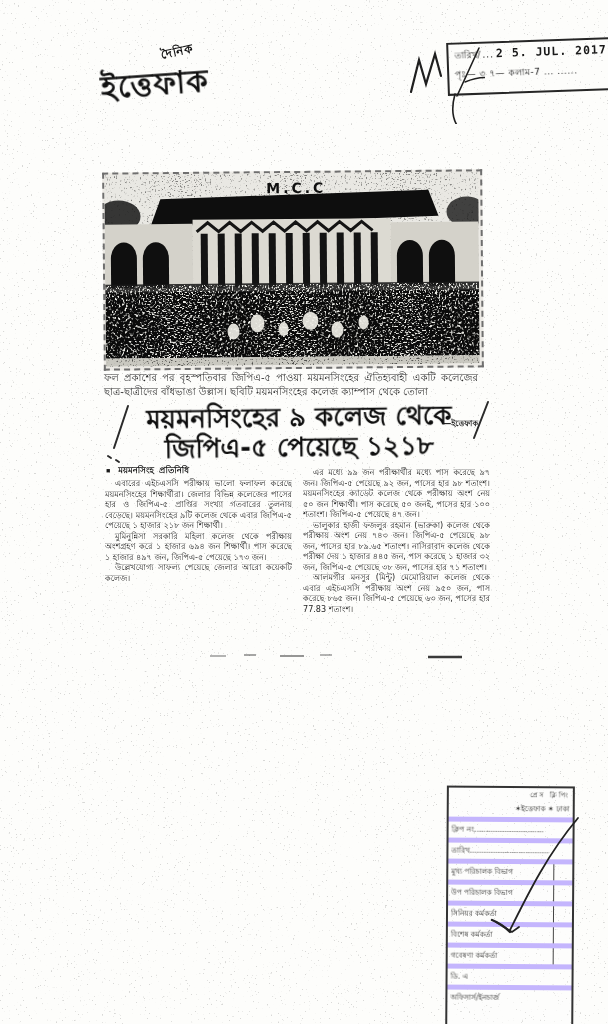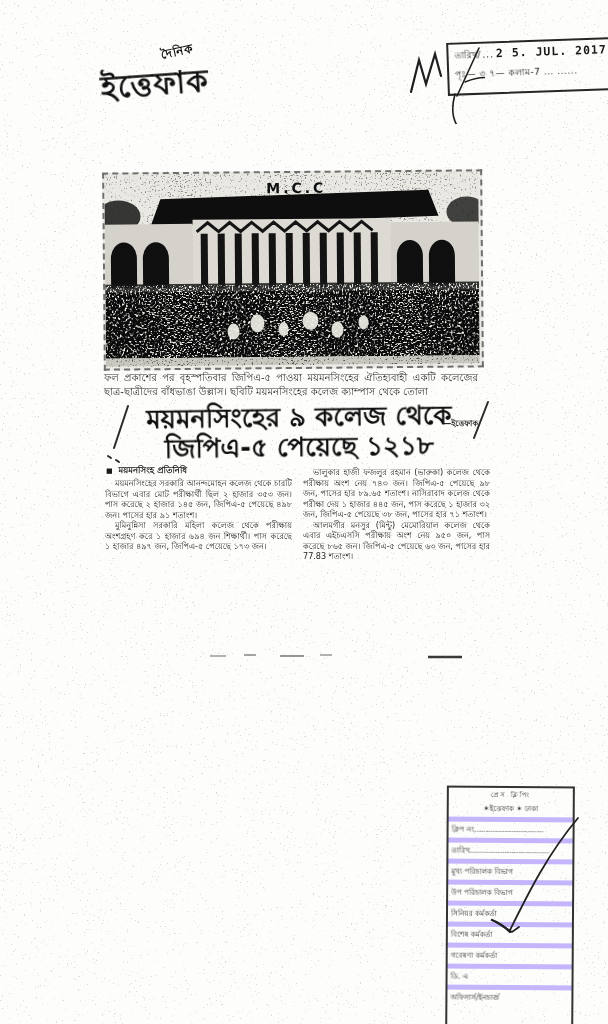--- a/index.html
+++ b/index.html
@@ -46,41 +46,41 @@
 
   
   .headline{
     position:absolute;left:108px;top:402px;width:382px;margin:0;
     text-align:center;font-size:26px;line-height:30px;font-weight:bold;color:#0e0e0e;
     transform:rotate(-.8deg);filter:blur(.15px);
   }
   .hmarks{position:absolute;left:98px;top:396px;pointer-events:none;}
 
   
-  .byline{position:absolute;left:106px;top:464px;font-size:8.5px;font-weight:bold;color:#191919;filter:blur(.2px);}
+  .byline{position:absolute;left:106px;top:464px;font-size:8.5px;font-weight:bold;color:#191919;filter:blur(.2px);font-family:Liberation Mono, monospace;}
   .byline .sq{margin-right:3px;font-size:7px;}
   .col{
     position:absolute;font-size:8.1px;line-height:10.5px;text-align:justify;
     color:#242424;filter:blur(.32px);overflow:hidden;
   }
   .col p{margin:0;text-indent:10px;}
   .col1{left:105px;top:478px;width:187px;height:172px;}
   .col2{left:303px;top:467px;width:187px;height:184px;}
   .endmarks{position:absolute;left:200px;top:648px;pointer-events:none;}
 
   
   .stamp{
     position:absolute;left:446px;top:786px;width:124px;
     border:2px solid #333;transform:rotate(.4deg);
     font-size:7.3px;color:#1f1f1f;background:rgba(255,255,255,.15);filter:blur(.15px);
   }
   .srow{border-bottom:5px solid #c4b5fd;padding:2px 3px;white-space:nowrap;overflow:hidden;}
-  .srow.center{text-align:center;}
+  .srow.center{text-align:right;}
   .srow.head1{font-size:6.5px;border-bottom:none;padding-bottom:0;letter-spacing:2px;}
-  .srow.split{display:flex;align-items:center;}
+  .srow.split{display:flex;}
   .srow.split .lab{flex:1;}
   .srow.split .sub{width:18px;border-left:1px solid #444;margin:-2px -3px -2px 3px;}
   .srow.sigcell{height:46px;border-bottom:none;position:relative;}
   .sfooter{position:absolute;right:18px;bottom:4px;font-size:6.5px;}
   .sig{position:absolute;left:430px;top:770px;pointer-events:none;}
 </style>
 </head>
 <body>
 
 <div class="page">
@@ -192,24 +192,26 @@
       <path d="M376,42 L390,6"></path>
     </g>
   </svg>
 
   <div class="byline">
     <span class="sq">■</span>
     <span>ময়মনসিংহ প্রতিনিধি</span>
   </div>
 
   <div class="col col1">
-    <p>ময়মনসিংহের সরকারি আনন্দমোহন কলেজ থেকে চারটি বিভাগে এবার মোট পরীক্ষার্থী ছিল ২ হাজার ৩৫৩ জন। পাস করেছে ২ হাজার ১৪৫ জন, জিপিএ-৫ পেয়েছে ৪৯৮ জন। পাসের হার ৯১ শতাংশ।</p>
+    <p>এবারের এইচএসসি পরীক্ষায় ভালো ফলাফল করেছে ময়মনসিংহের শিক্ষার্থীরা। জেলার বিভিন্ন কলেজের পাসের হার ও জিপিএ-৫ প্রাপ্তির সংখ্যা গতবারের তুলনায় বেড়েছে। ময়মনসিংহের ৯টি কলেজ থেকে এবার জিপিএ-৫ পেয়েছে ১ হাজার ২১৮ জন শিক্ষার্থী।</p>
     <p>মুমিনুন্নিসা সরকারি মহিলা কলেজ থেকে পরীক্ষায় অংশগ্রহণ করে ১ হাজার ৬৯৪ জন শিক্ষার্থী। পাস করেছে ১ হাজার ৪৯৭ জন, জিপিএ-৫ পেয়েছে ১৭৩ জন।</p>
+    <p>উল্লেখযোগ্য সাফল্য পেয়েছে জেলার আরো কয়েকটি কলেজ।</p>
   </div>
   <div class="col col2">
+    <p>এর মধ্যে ৯৯ জন পরীক্ষার্থীর মধ্যে পাস করেছে ৯৭ জন। জিপিএ-৫ পেয়েছে ৯২ জন, পাসের হার ৯৮ শতাংশ। ময়মনসিংহের ক্যাডেট কলেজ থেকে পরীক্ষায় অংশ নেয় ৫০ জন শিক্ষার্থী। পাস করেছে ৫০ জনই, পাসের হার ১০০ শতাংশ। জিপিএ-৫ পেয়েছে ৪৭ জন।</p>
     <p>ভালুকার হাজী ফজলুর রহমান (ভারুকা) কলেজ থেকে পরীক্ষায় অংশ নেয় ৭৪৩ জন। জিপিএ-৫ পেয়েছে ৯৮ জন, পাসের হার ৮৯.৬৫ শতাংশ। নাসিরাবাদ কলেজ থেকে পরীক্ষা দেয় ১ হাজার ৪৪৫ জন, পাস করেছে ১ হাজার ৩২ জন, জিপিএ-৫ পেয়েছে ৩৮ জন, পাসের হার ৭১ শতাংশ।</p>
     <p>আলমগীর মনসুর (মিন্টু) মেমোরিয়াল কলেজ থেকে এবার এইচএসসি পরীক্ষায় অংশ নেয় ৯৫০ জন, পাস করেছে ৮৬৫ জন। জিপিএ-৫ পেয়েছে ৬৩ জন, পাসের হার 77.83 শতাংশ।</p>
   </div>
   <svg class="endmarks" width="300" height="16">
     <g stroke="#3a3a3a" stroke-width="1.5">
       <line x1="10" y1="8" x2="26" y2="8" opacity=".5"></line>
       <line x1="44" y1="7" x2="56" y2="7" opacity=".6"></line>
       <line x1="80" y1="8" x2="104" y2="8" opacity=".7"></line>
       <line x1="120" y1="7" x2="132" y2="7" opacity=".5"></line>
       <line x1="228" y1="9" x2="262" y2="9" stroke-width="2.5"></line>

